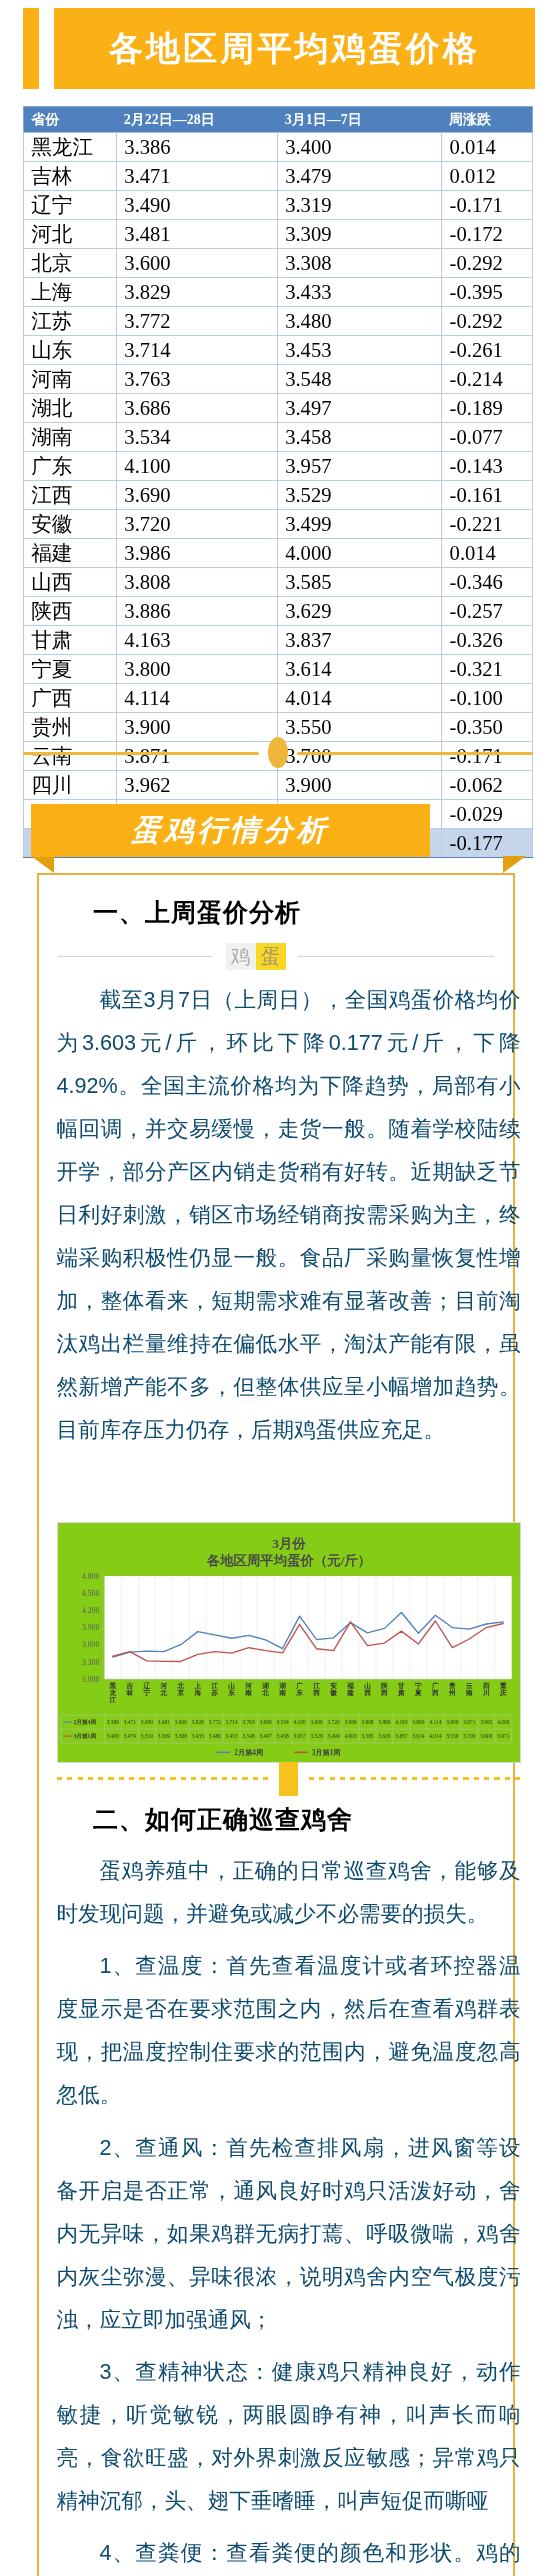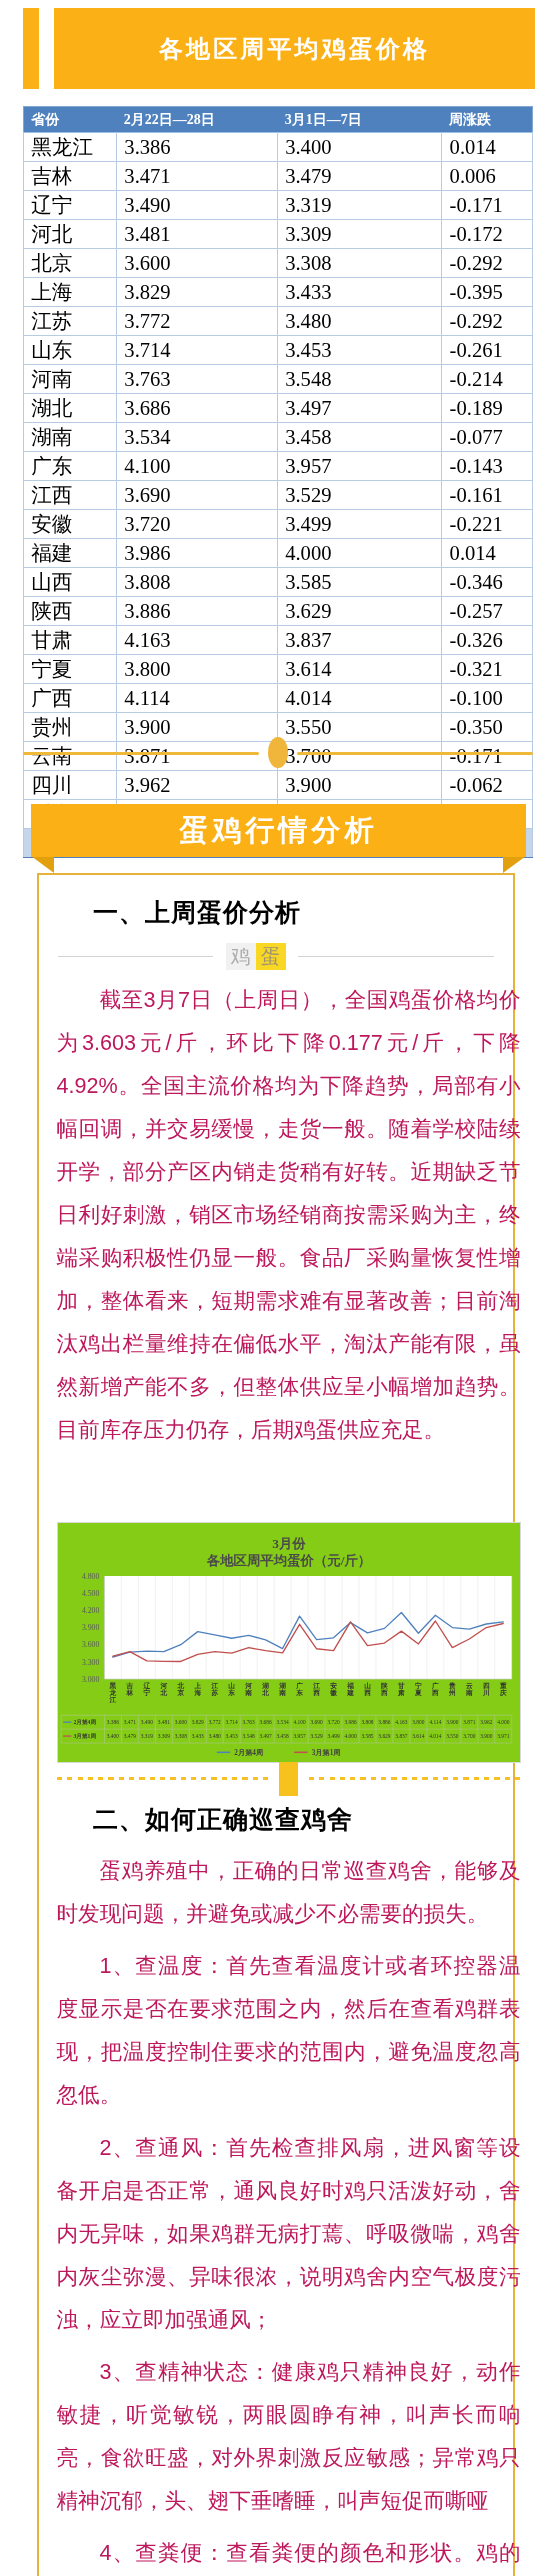--- a/index.html
+++ b/index.html
@@ -3,43 +3,43 @@
 <meta charset="utf-8">
 <style>
   html,body{margin:0;padding:0;background:#ffffff;}
   #page{position:relative;width:556px;height:3951px;background:#ffffff;overflow:hidden;
         font-family:"Liberation Sans",sans-serif;color:#000;}
 
   
   .hdr-accent{position:absolute;left:23px;top:8.2px;width:15.5px;height:81px;background:#FBB116;}
   .hdr-banner{position:absolute;left:54px;top:8.2px;width:481px;height:81px;background:#FBB116;
               display:flex;align-items:center;justify-content:center;}
-  .hdr-banner span{color:#fff;font-size:24px;font-weight:700;letter-spacing:3.1px;}
+  .hdr-banner span{color:#fff;font-size:34px;font-weight:700;letter-spacing:3.1px;}
 
   
   .tbl-wrap{position:absolute;left:23px;top:106px;width:510px;}
   table.price{width:100%;border-collapse:collapse;table-layout:fixed;
               font-family:"Liberation Serif",serif;border:1px solid #7FA8D4;}
   table.price col.c1{width:18.3%;} table.price col.c2{width:31.6%;}
   table.price col.c3{width:32.3%;} table.price col.c4{width:17.8%;}
   table.price th{background:#4E81BD;color:#fff;font-size:14px;font-weight:700;
                  height:25px;text-align:left;padding:0 0 0 7.2px;border:none;}
   table.price td{height:24px;font-size:20.6px;padding:0 0 0 7.2px;background:#fff;
                  border:0.5px solid #B7CCE2;border-top:1px solid #9CC0E4;white-space:nowrap;overflow:hidden;}
   table.price tr.sum td{background:#C5D5EB;border-top:1px solid #7FA8D4;border-bottom:1.5px solid #4E81BD;height:26px;}
 
   
   .div1-line{position:absolute;top:752px;height:3.1px;background:#EFB838;border-radius:1.5px;}
   .div1-left{left:23px;width:236px;}
   .div1-right{left:297px;width:236px;}
   .div1-dot{position:absolute;left:268px;top:737px;width:19.6px;height:31px;border-radius:50%;background:#F0B63C;}
 
   
-  .sec-banner{position:absolute;left:31px;top:804px;width:495px;height:53px;background:#FBB116;
-              display:flex;align-items:center;justify-content:center;z-index:2;}
+  .sec-banner{position:absolute;left:31px;top:804px;width:399px;height:53px;background:#FBB116;
+              display:flex;align-items:center;justify-content:center;z-index:2;font-style:italic;}
   .sec-banner span{color:#fff;font-size:29px;font-weight:700;letter-spacing:4.1px;}
   .fold{position:absolute;top:856px;width:23px;height:17px;background:#E2A00E;z-index:1;}
   .fold-l{left:31px;clip-path:polygon(0 0,100% 0,100% 100%);}
   .fold-r{left:503px;clip-path:polygon(0 0,100% 0,0 100%);}
 
   
   .card{position:absolute;left:37px;top:873px;width:478px;height:3068px;background:#fff;
         border:2.1px solid #E7B23A;box-sizing:border-box;}
   .card .inner{position:relative;width:100%;height:100%;}
 
@@ -50,21 +50,21 @@
   .egg-div{position:absolute;top:67px;left:0;width:100%;height:28px;
            display:flex;align-items:center;justify-content:center;}
   .egg-div .gline{height:1px;background:#D3D3D3;}
   .egg-div .gl1{width:155px;margin-right:12.4px;} .egg-div .gl2{width:196px;margin-left:12.4px;}
   .egg-tag{display:flex;}
   .egg-tag span{display:flex;align-items:center;justify-content:center;width:30px;height:27px;
                 font-size:19.6px;color:#ABABAB;font-weight:500;}
   .egg-tag .t1{background:#F1F1F1;} .egg-tag .t2{background:#F8D725;color:#9E9274;}
 
   
-  .bodytext{font-size:21.6px;line-height:43px;font-weight:500;color:#be185d;text-align:justify;}
+  .bodytext{font-size:21.6px;line-height:43px;font-weight:500;color:#0c4a6e;text-align:justify;}
   .para1{position:absolute;left:17.5px;top:103px;width:464px;}
   .flow{position:absolute;left:17.5px;top:974px;width:464px;}
   .bodytext p{margin:0 0 9.3px 0;text-indent:43px;}
 
   
   .chart-box{position:absolute;left:17.5px;top:647px;width:464px;height:241px;background:#84cc16;
              border:1px solid #D9D9D9;box-sizing:border-box;}
 
   
   .dotdiv{position:absolute;left:17.5px;top:884px;width:464px;height:39px;
@@ -105,21 +105,21 @@
           <tr>
             <td>黑龙江</td>
             <td>3.386</td>
             <td>3.400</td>
             <td>0.014</td>
           </tr>
           <tr>
             <td>吉林</td>
             <td>3.471</td>
             <td>3.479</td>
-            <td>0.006</td>
+            <td>0.012</td>
           </tr>
           <tr>
             <td>辽宁</td>
             <td>3.490</td>
             <td>3.319</td>
             <td>-0.171</td>
           </tr>
           <tr>
             <td>河北</td>
             <td>3.481</td>

